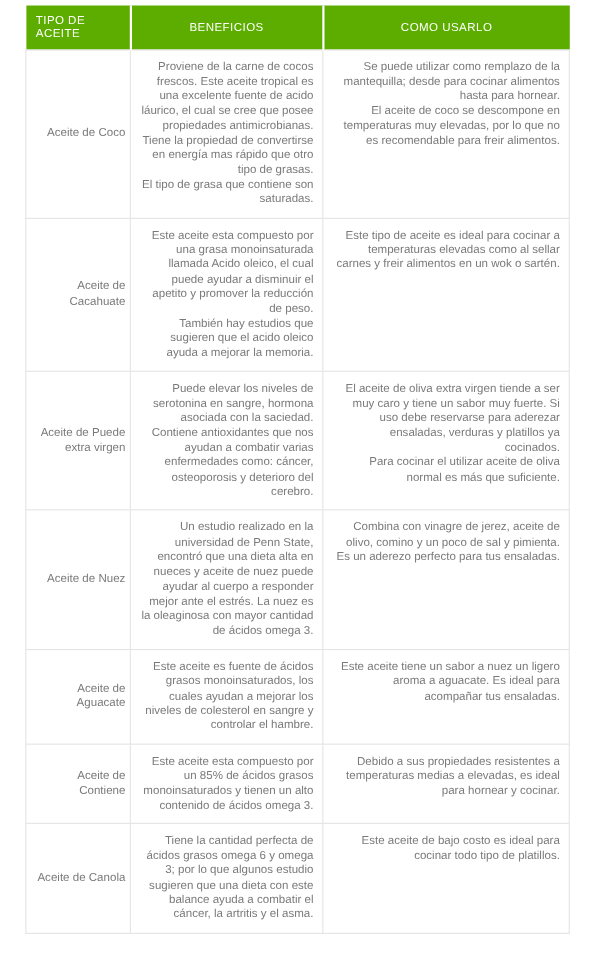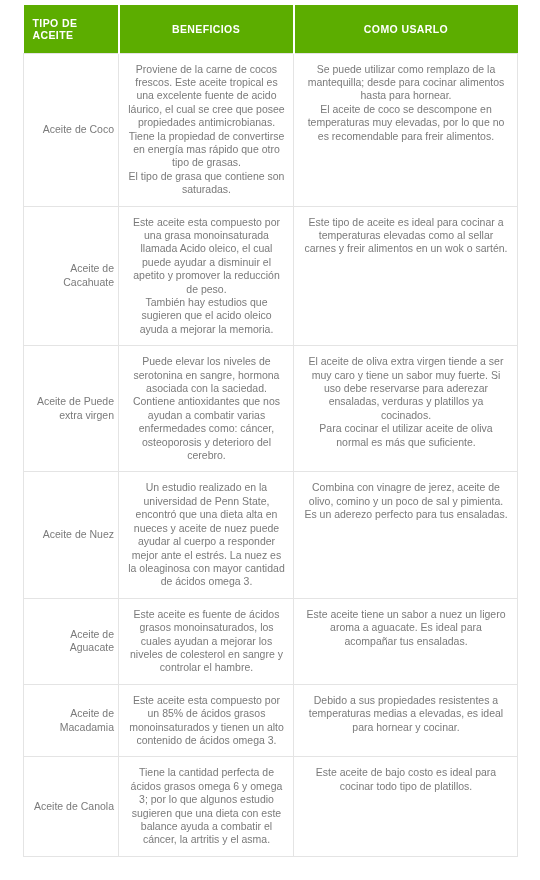--- a/index.html
+++ b/index.html
@@ -24,23 +24,23 @@
     width: 494px;
   }
   col.c1 { width: 95px; }
   col.c2 { width: 175px; }
   col.c3 { width: 224px; }
 
   thead th {
     background: #5cad00;
     color: #ffffff;
     font-size: 10.5px;
-    font-weight: bold;
+    font-weight: normal;
     letter-spacing: 0.4px;
-    height: 48px;
+    height: 40px;
     vertical-align: middle;
     text-align: center;
     border-right: 2px solid #ffffff;
     padding: 0 6px;
     box-sizing: border-box;
   }
   thead th.first {
     text-align: left;
     padding-left: 9px;
   }
@@ -62,21 +62,21 @@
   tbody tr:first-child td {
     border-top: 1px solid #e4e4e4;
   }
   tbody td.name-cell {
     text-align: right;
     vertical-align: middle;
     padding: 9px 4px;
     color: #7a7a7a;
   }
   tbody td.body-cell {
-    text-align: center;
+    text-align: right;
   }
   .para { margin: 0; }
 </style>
 </head>
 <body>
 
 <div class="table-wrap">
   <table class="oils-table">
     <colgroup>
       <col class="c1">
@@ -126,21 +126,21 @@
         <td class="name-cell">Aceite de Nuez</td>
         <td class="body-cell">Un estudio realizado en la universidad de Penn State, encontró que una dieta alta en nueces y aceite de nuez puede ayudar al cuerpo a responder mejor ante el estrés. La nuez es la oleaginosa con mayor cantidad de ácidos omega 3.</td>
         <td class="body-cell">Combina con vinagre de jerez, aceite de olivo, comino y un poco de sal y pimienta. Es un aderezo perfecto para tus ensaladas.</td>
       </tr>
       <tr>
         <td class="name-cell">Aceite de Aguacate</td>
         <td class="body-cell">Este aceite es fuente de ácidos grasos monoinsaturados, los cuales ayudan a mejorar los niveles de colesterol en sangre y controlar el hambre.</td>
         <td class="body-cell">Este aceite tiene un sabor a nuez un ligero aroma a aguacate. Es ideal para acompañar tus ensaladas.</td>
       </tr>
       <tr>
-        <td class="name-cell">Aceite de Macadamia</td>
+        <td class="name-cell">Aceite de Contiene</td>
         <td class="body-cell">Este aceite esta compuesto por un 85% de ácidos grasos monoinsaturados y tienen un alto contenido de ácidos omega 3.</td>
         <td class="body-cell">Debido a sus propiedades resistentes a temperaturas medias a elevadas, es ideal para hornear y cocinar.</td>
       </tr>
       <tr>
         <td class="name-cell">Aceite de Canola</td>
         <td class="body-cell">Tiene la cantidad perfecta de ácidos grasos omega 6 y omega 3; por lo que algunos estudio sugieren que una dieta con este balance ayuda a combatir el cáncer, la artritis y el asma.</td>
         <td class="body-cell">Este aceite de bajo costo es ideal para cocinar todo tipo de platillos.</td>
       </tr>
     </tbody>
   </table>

